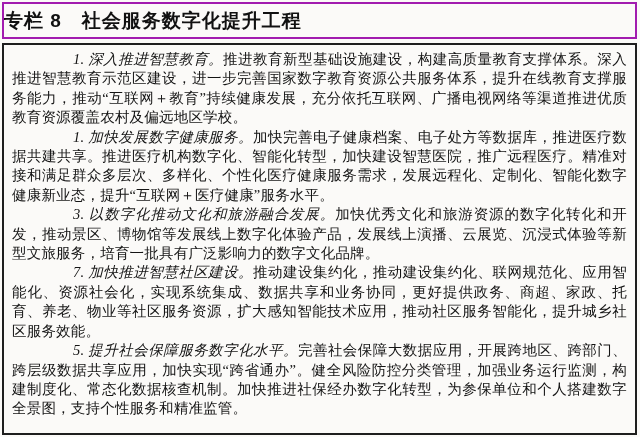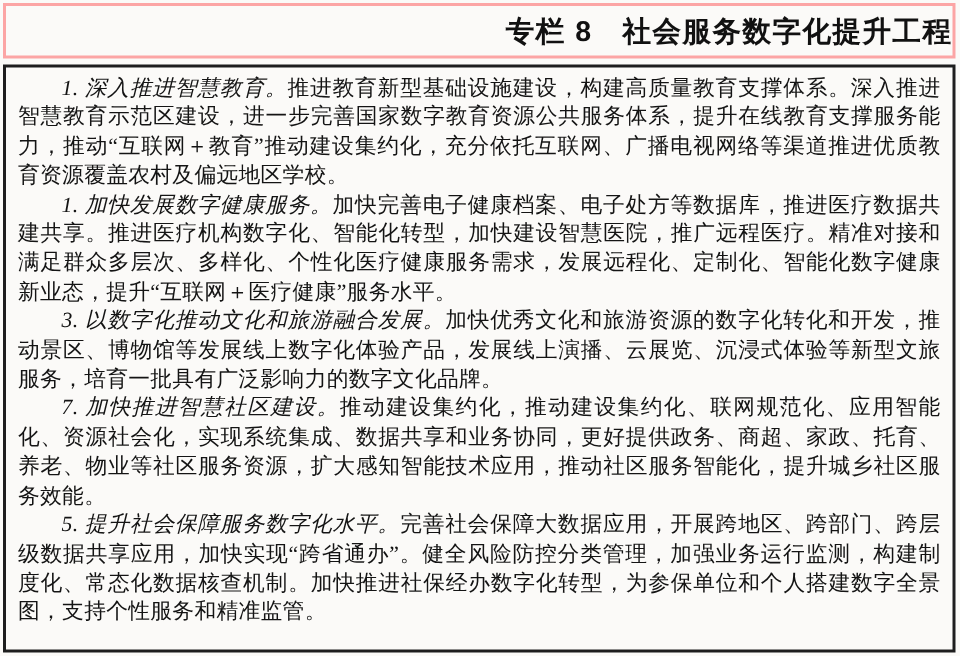--- a/index.html
+++ b/index.html
@@ -14,25 +14,25 @@
     overflow: hidden;
     font-family: "Liberation Serif", serif;
     color: #161616;
   }
   .title-box {
     position: absolute;
     left: 2px;
     right: 3px;
     top: 2px;
     height: 33px;
-    border: 2px solid #fca5a5;
+    border: 2px solid #a21caf;
     background: #fbfaf8;
     display: flex;
     align-items: center;
-    justify-content: flex-end;
+    justify-content: flex-start;
   }
   .title-text {
     font-family: "Liberation Sans", sans-serif;
     font-weight: bold;
     font-size: 19px;
     letter-spacing: 1px;
     color: #111;
     white-space: pre;
   }
   .body-box {
@@ -50,28 +50,29 @@
     margin: 0;
     text-indent: 2em;
     font-size: 14.5px;
     line-height: 19.4px;
     text-align: justify;
     letter-spacing: 0.2px;
     color: #141414;
   }
   .lead {
     font-style: italic; 
+    margin-left: 32px;
   }
 </style>
 </head>
 <body>
 
 <div class="title-box">
   <span class="title-text">专栏 8　社会服务数字化提升工程</span>
 </div>
 
 <div class="body-box">
-  <p><span class="lead">1. 深入推进智慧教育。</span><span>推进教育新型基础设施建设，构建高质量教育支撑体系。深入推进智慧教育示范区建设，进一步完善国家数字教育资源公共服务体系，提升在线教育支撑服务能力，推动“互联网＋教育”推动建设集约化，充分依托互联网、广播电视网络等渠道推进优质教育资源覆盖农村及偏远地区学校。</span></p>
+  <p><span class="lead">1. 深入推进智慧教育。</span><span>推进教育新型基础设施建设，构建高质量教育支撑体系。深入推进智慧教育示范区建设，进一步完善国家数字教育资源公共服务体系，提升在线教育支撑服务能力，推动“互联网＋教育”持续健康发展，充分依托互联网、广播电视网络等渠道推进优质教育资源覆盖农村及偏远地区学校。</span></p>
   <p><span class="lead">1. 加快发展数字健康服务。</span><span>加快完善电子健康档案、电子处方等数据库，推进医疗数据共建共享。推进医疗机构数字化、智能化转型，加快建设智慧医院，推广远程医疗。精准对接和满足群众多层次、多样化、个性化医疗健康服务需求，发展远程化、定制化、智能化数字健康新业态，提升“互联网＋医疗健康”服务水平。</span></p>
   <p><span class="lead">3. 以数字化推动文化和旅游融合发展。</span><span>加快优秀文化和旅游资源的数字化转化和开发，推动景区、博物馆等发展线上数字化体验产品，发展线上演播、云展览、沉浸式体验等新型文旅服务，培育一批具有广泛影响力的数字文化品牌。</span></p>
   <p><span class="lead">7. 加快推进智慧社区建设。</span><span>推动建设集约化，推动建设集约化、联网规范化、应用智能化、资源社会化，实现系统集成、数据共享和业务协同，更好提供政务、商超、家政、托育、养老、物业等社区服务资源，扩大感知智能技术应用，推动社区服务智能化，提升城乡社区服务效能。</span></p>
   <p><span class="lead">5. 提升社会保障服务数字化水平。</span><span>完善社会保障大数据应用，开展跨地区、跨部门、跨层级数据共享应用，加快实现“跨省通办”。健全风险防控分类管理，加强业务运行监测，构建制度化、常态化数据核查机制。加快推进社保经办数字化转型，为参保单位和个人搭建数字全景图，支持个性服务和精准监管。</span></p>
 </div>
 
 </body></html>

